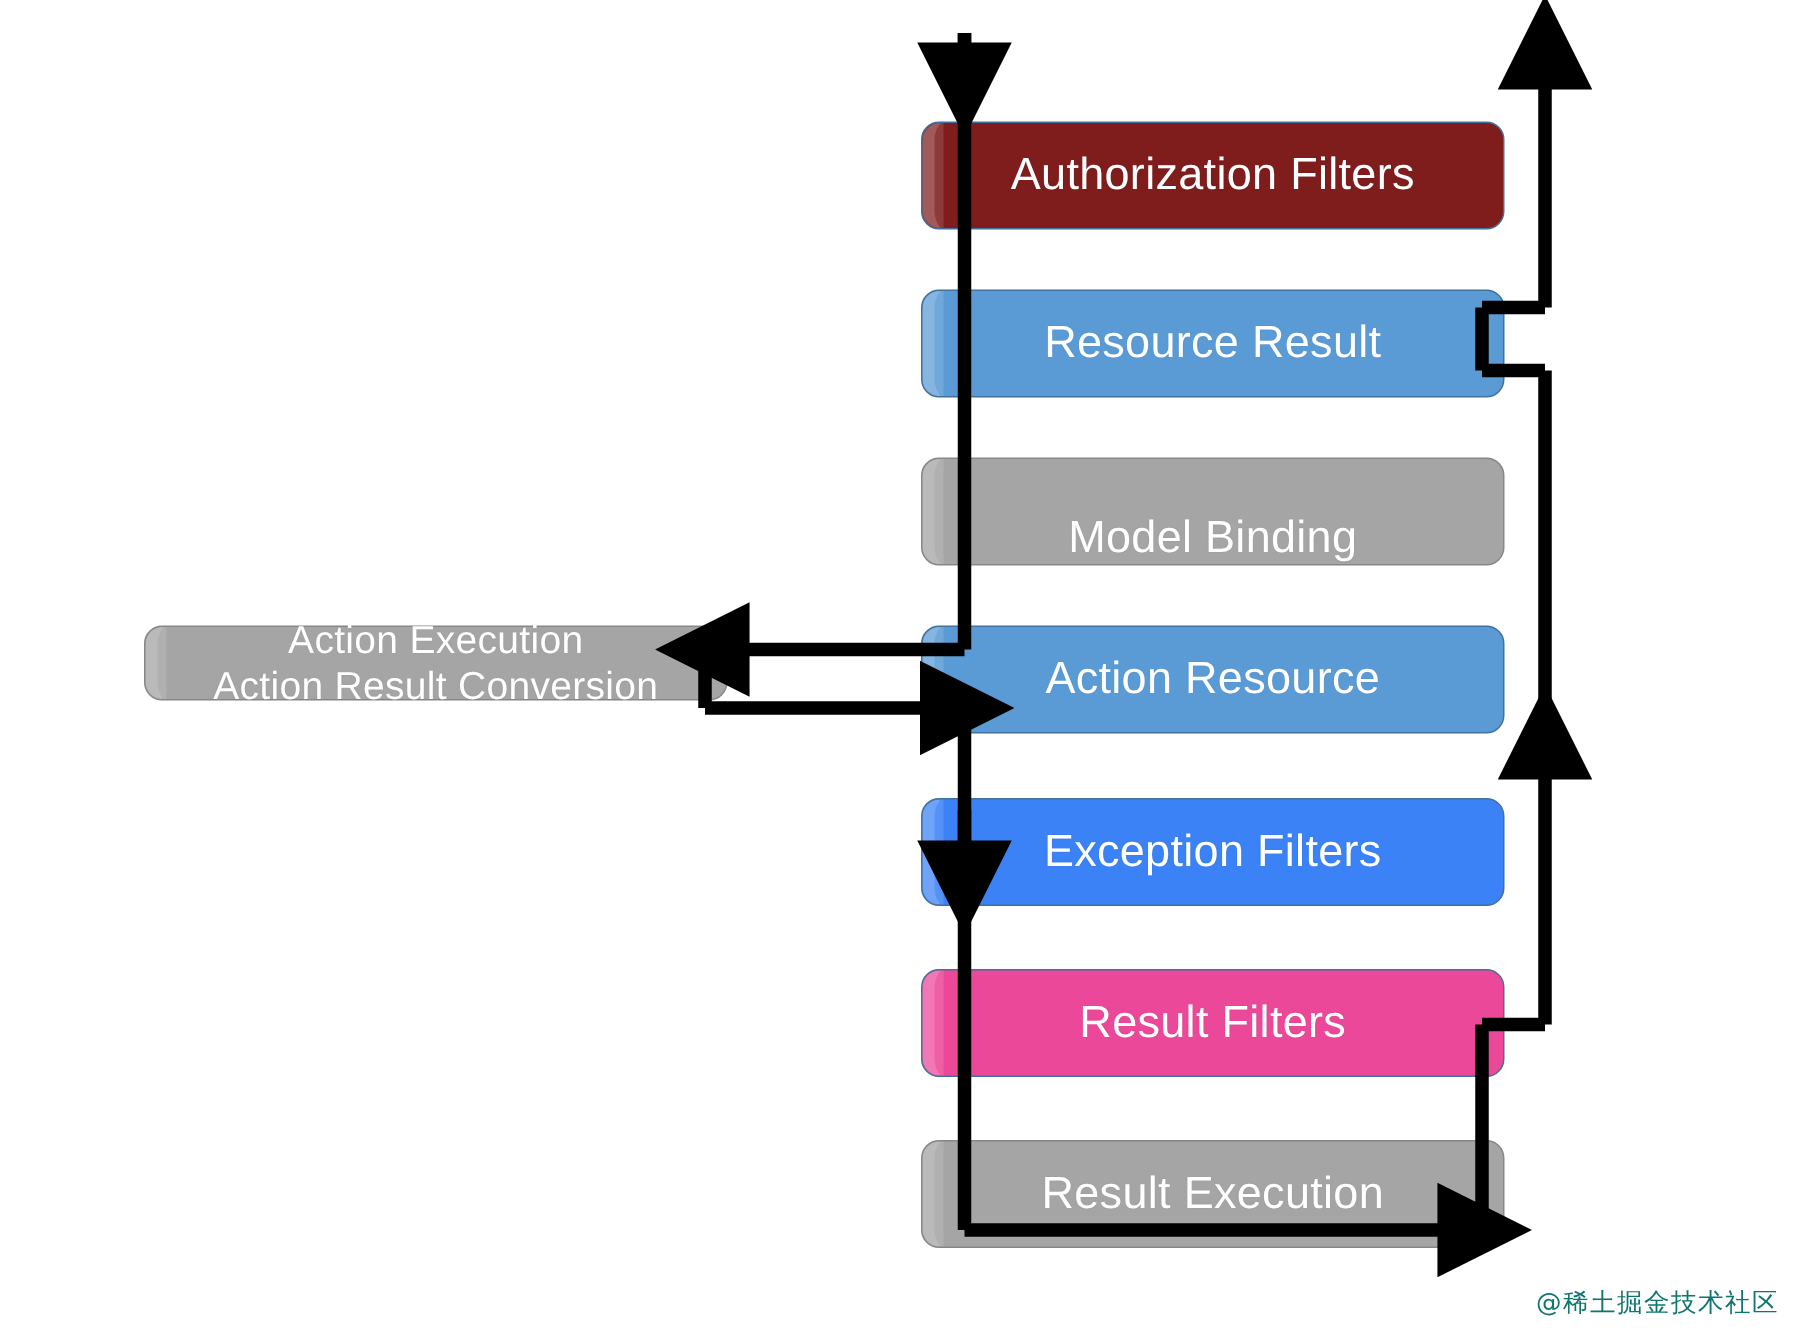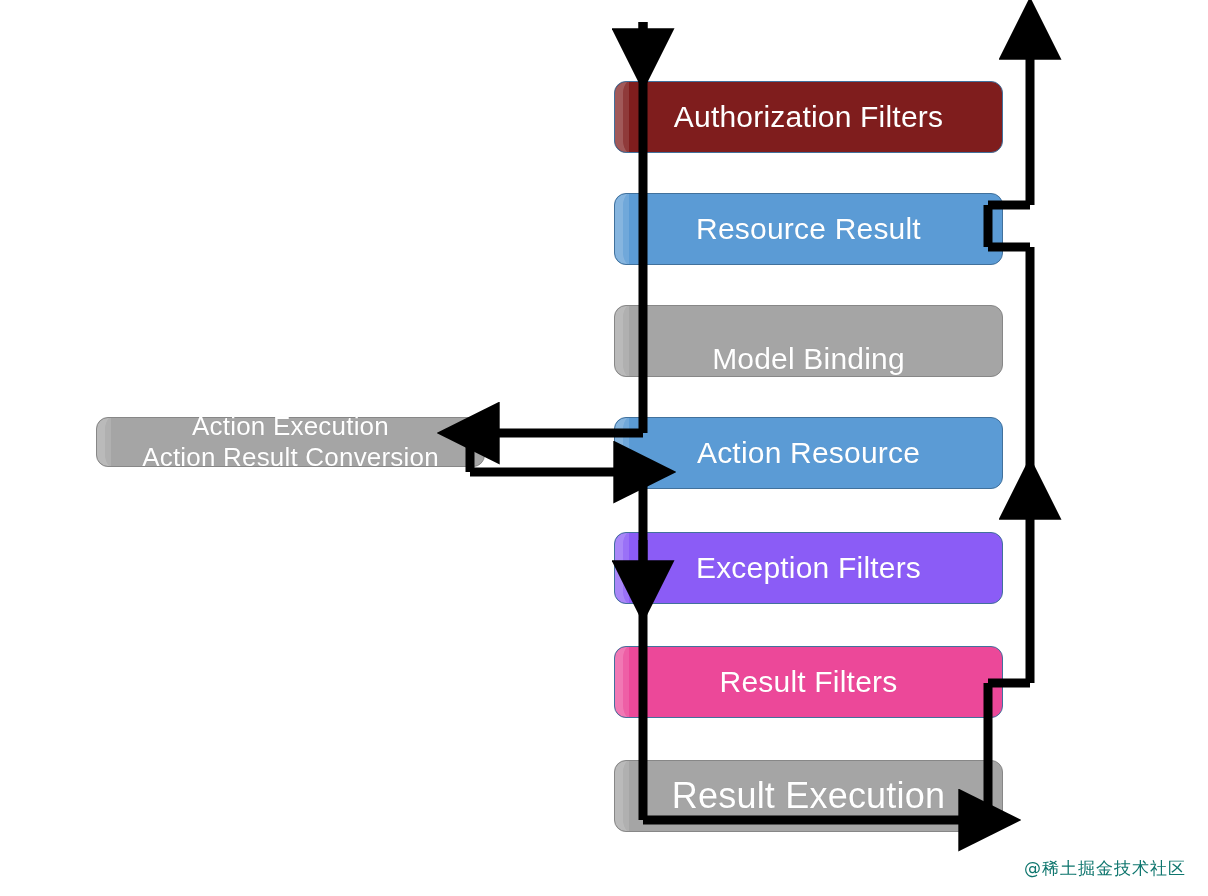--- a/index.html
+++ b/index.html
@@ -86,28 +86,28 @@
       </div>
       <div class="node blue" style="left: 614px; top: 193px; width: 389px; height: 72px; background: rgb(91, 155, 213);">
         <span class="label" style="font-size: 30px;">Resource Result</span>
       </div>
       <div class="node grey" style="left: 614px; top: 305px; width: 389px; height: 72px; background: rgb(165, 165, 165);">
         <span class="label" style="font-size: 30px; margin-top: 36px;">Model Binding</span>
       </div>
       <div class="node blue" style="left: 614px; top: 417px; width: 389px; height: 72px; background: rgb(91, 155, 213);">
         <span class="label" style="font-size: 30px;">Action Resource</span>
       </div>
-      <div class="node blue" style="left: 614px; top: 532px; width: 389px; height: 72px; background: #8b5cf6;">
+      <div class="node blue" style="left: 614px; top: 532px; width: 389px; height: 72px; background: #3b82f6;">
         <span class="label" style="font-size: 30px;">Exception Filters</span>
       </div>
       <div class="node blue" style="left: 614px; top: 646px; width: 389px; height: 72px; background: #ec4899;">
         <span class="label" style="font-size: 30px;">Result Filters</span>
       </div>
       <div class="node grey" style="left: 614px; top: 760px; width: 389px; height: 72px; background: rgb(165, 165, 165);">
-        <span class="label" style="font-size: 36px;">Result Execution</span>
+        <span class="label" style="font-size: 30px;">Result Execution</span>
       </div>
       <div class="node grey clipped-left" style="left: 96px; top: 417px; width: 389px; height: 50px; background: rgb(165, 165, 165);">
         <span class="label" style="font-size: 26px;">Action Execution
 Action Result Conversion</span>
       </div>
     </div>
 
   <svg id="wires" viewBox="0 0 1208 896" preserveAspectRatio="none" aria-hidden="true">
     <defs>
       <marker id="ah" markerWidth="7" markerHeight="7" refX="3.3" refY="3.5" orient="auto" markerUnits="strokeWidth">

